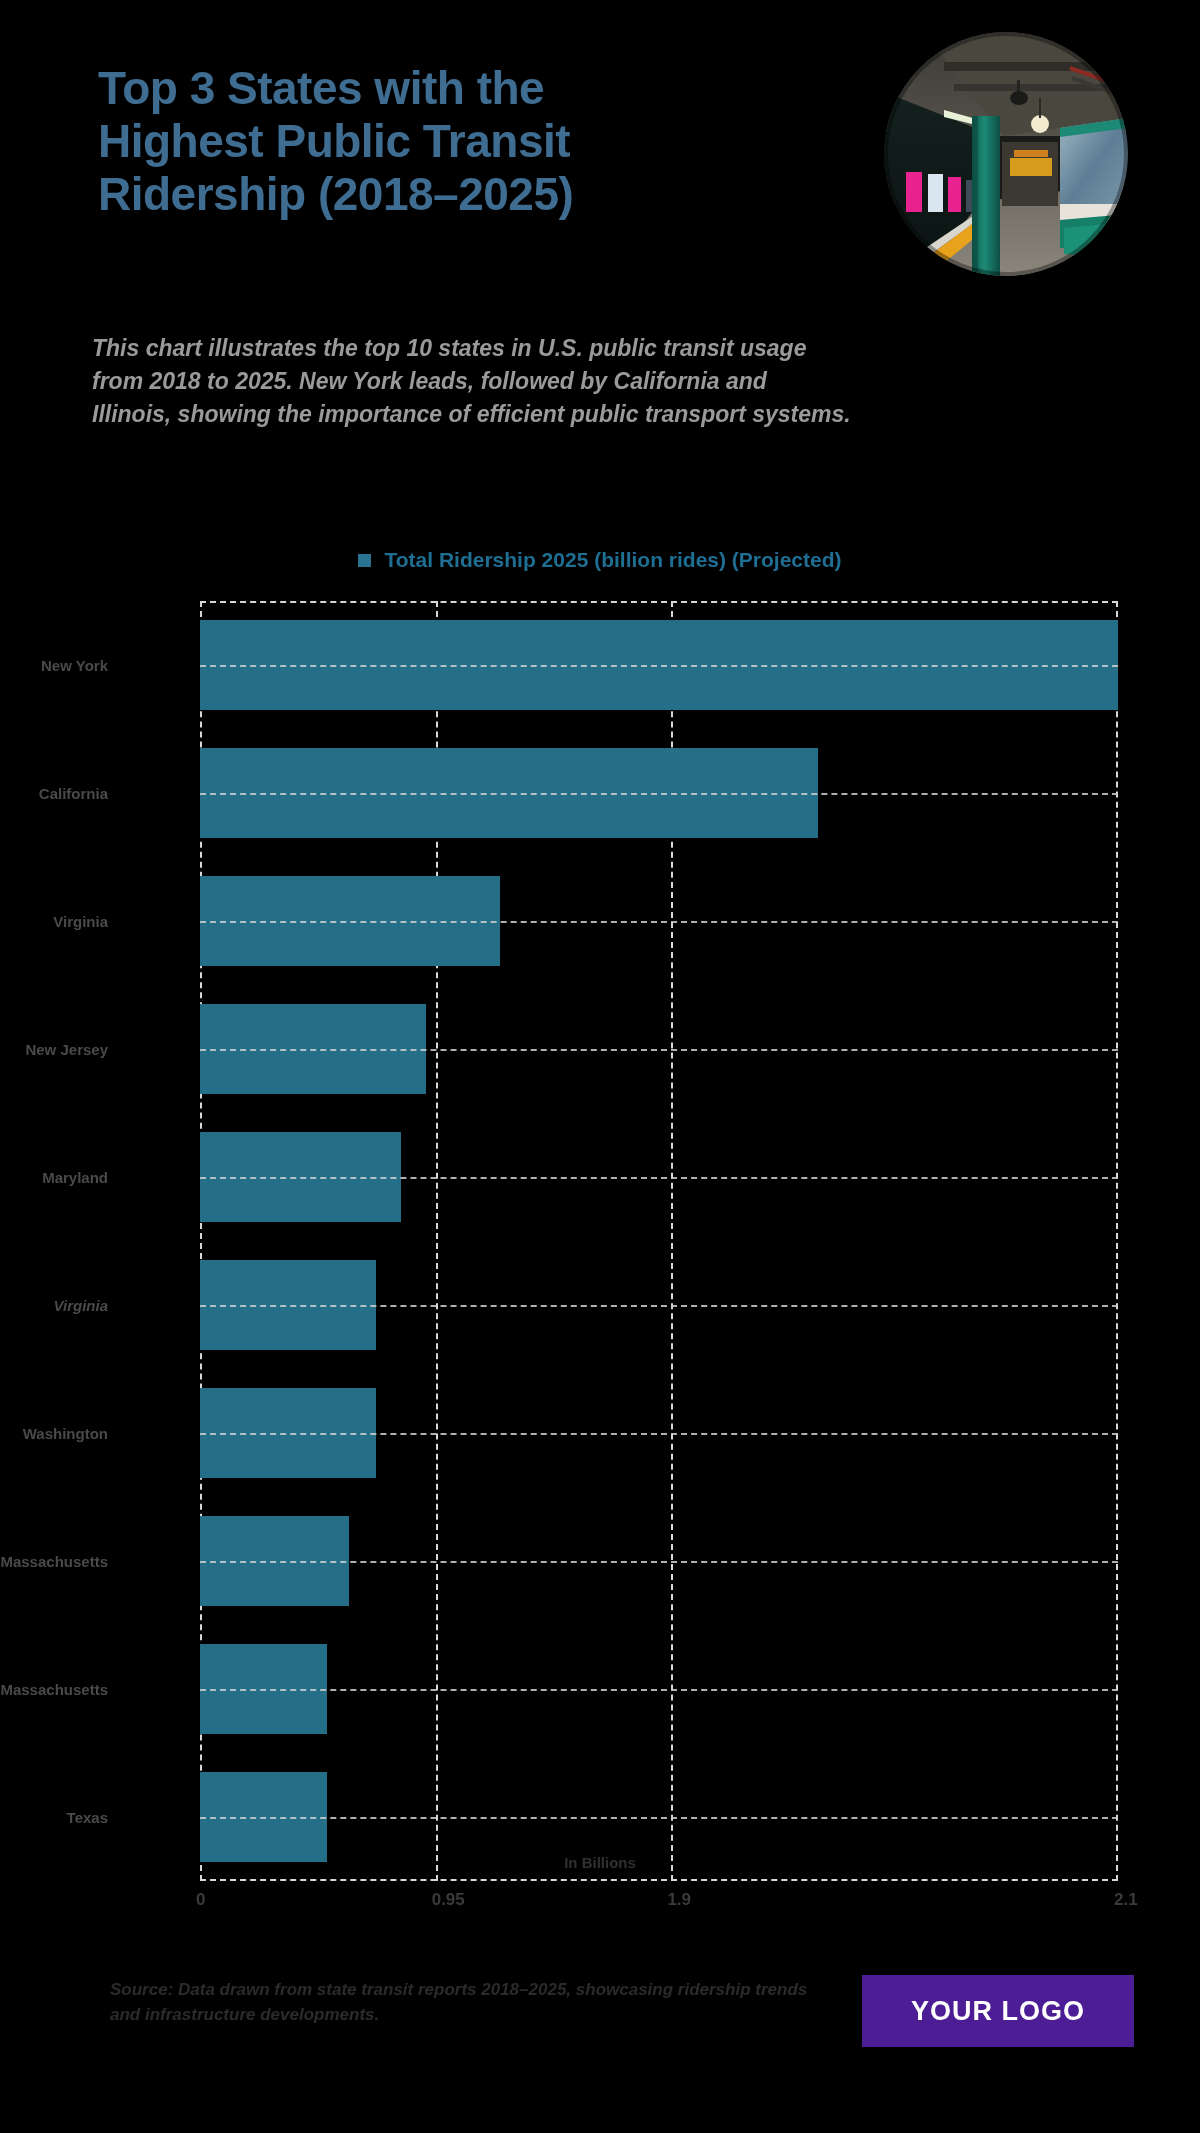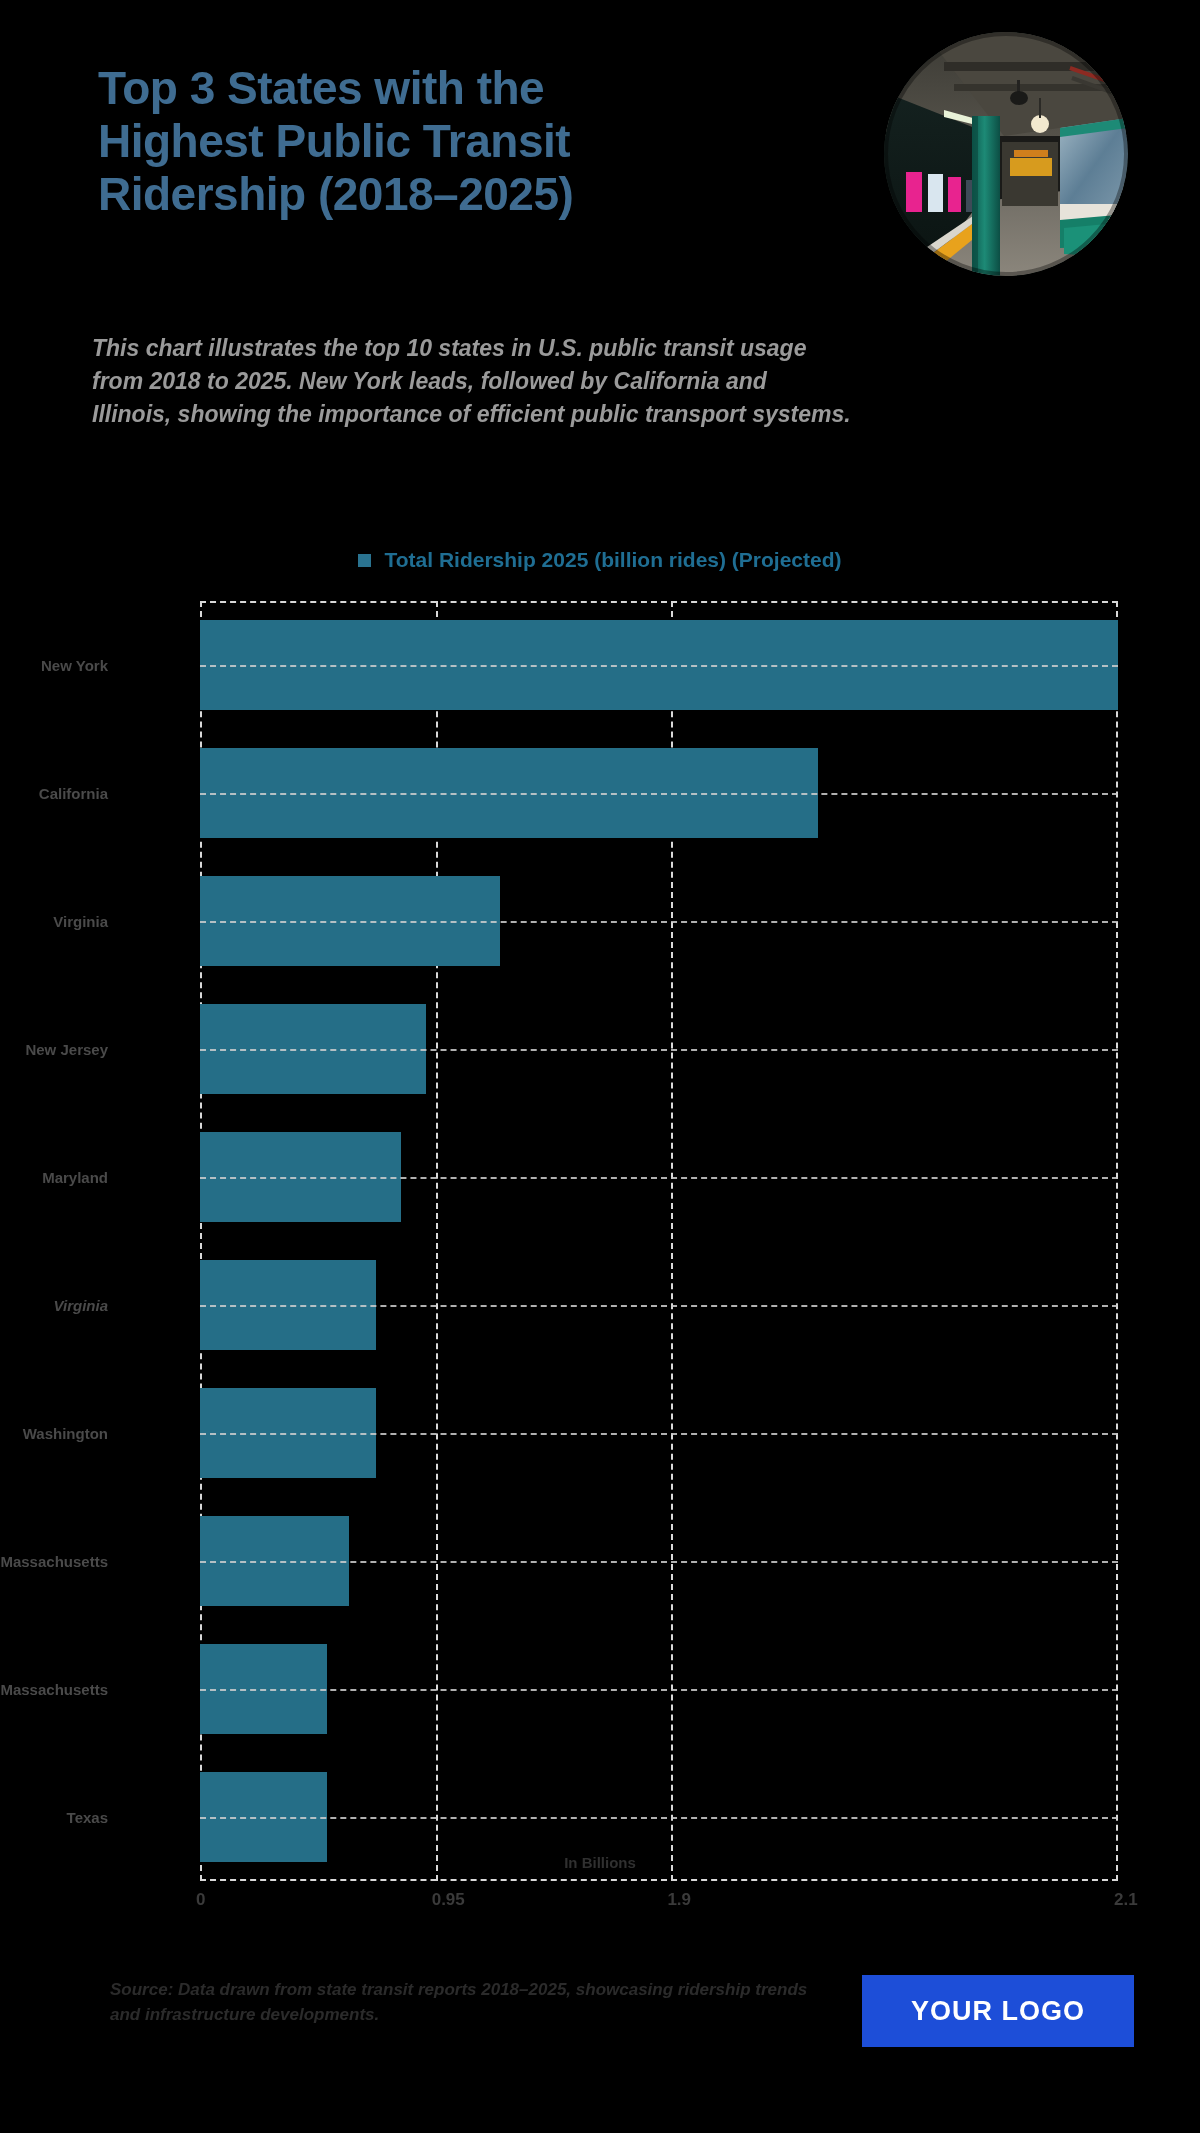--- a/index.html
+++ b/index.html
@@ -93,21 +93,21 @@
 
   
   .source {
     position:absolute; left:110px; top:1978px; width:700px;
     color:#2b2b2b; font-size:17px; font-style:italic; font-weight:bold;
     line-height:1.45;
   }
   .logo-box {
     position:absolute; left:862px; top:1975px;
     width:272px; height:72px;
-    background:#1d4ed8;
+    background:#4c1d95;
     display:flex; align-items:center; justify-content:center;
   }
   .logo-text {
     color:#ffffff; font-size:27px; font-weight:bold; letter-spacing:1px;
   }
 </style>
 </head>
 <body>
 
 <div class="poster">

